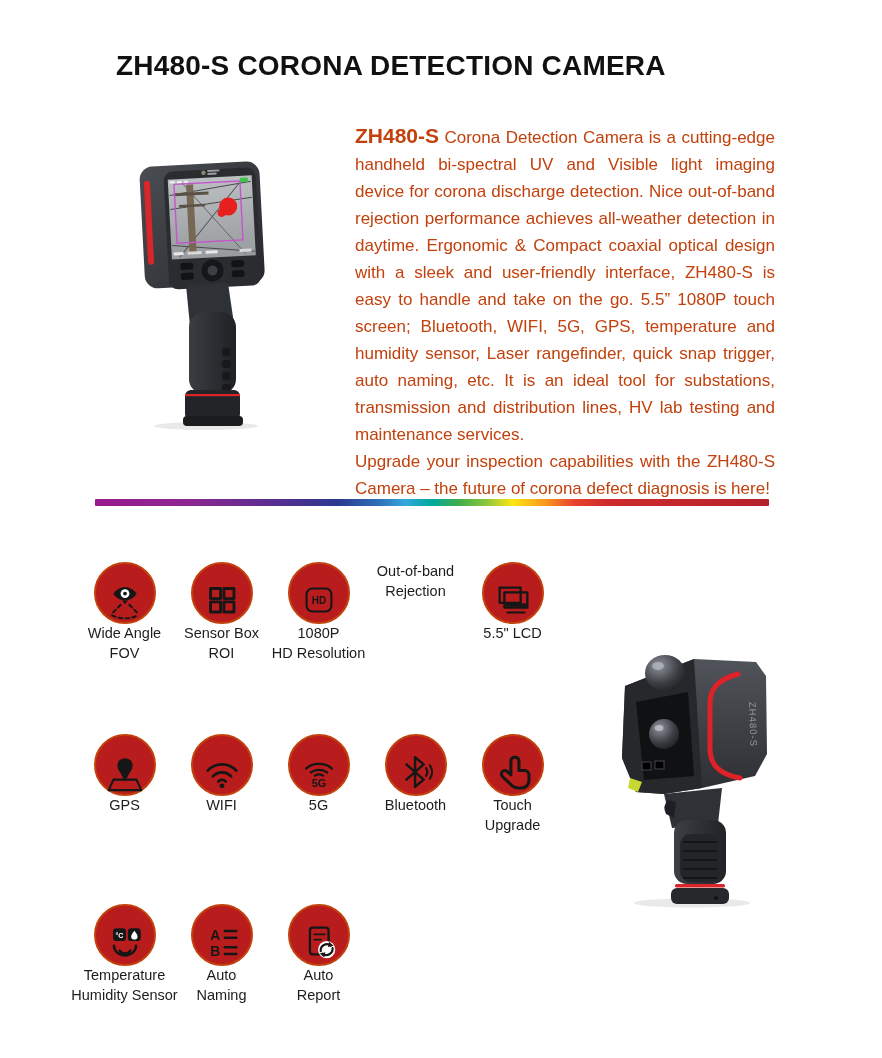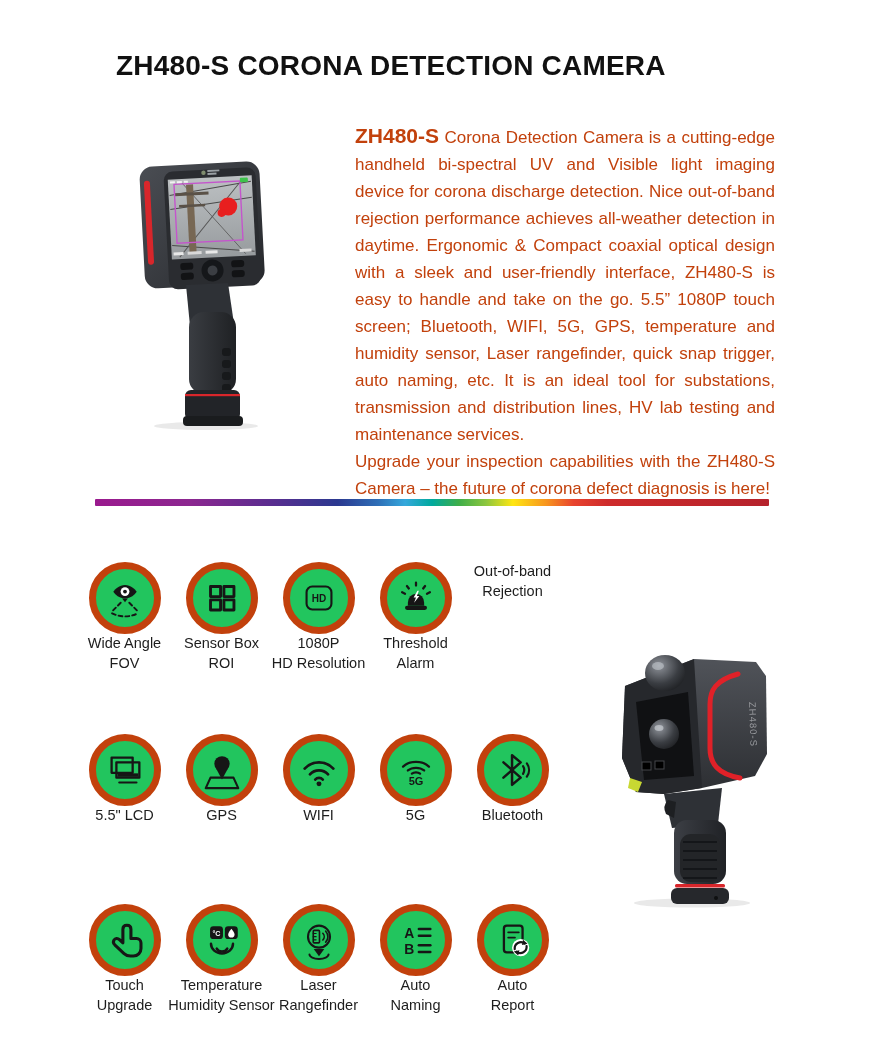--- a/index.html
+++ b/index.html
@@ -15,22 +15,22 @@
   .intro .tagline{display:block}
 
   .rainbow{position:absolute;left:95px;top:499px;width:674px;height:7px;border-radius:1px;
     background:linear-gradient(90deg,#9a1a8e 0%,#8c2790 14%,#5b2d90 26%,#2b3990 36%,
       #2e6fb7 42%,#35a8dc 46%,#00a99d 50%,#3fae49 54%,#8cc63f 58%,#ffe612 62%,
       #f7941e 67%,#e8432e 71%,#ce2b2b 76%,#b5222c 100%)}
 
   .features{position:absolute;left:76px;top:562px;display:grid;
             grid-template-columns:repeat(5,97px);grid-template-rows:172px 170px auto}
   .feature{display:flex;flex-direction:column;align-items:center}
-  .fcircle{width:58px;height:58px;border:7px solid #c2410c;border-radius:50%;background:#22c55e;
-           display:flex;align-items:center;justify-content:center;box-sizing:content-box}
+  .fcircle{width:58px;height:58px;border:2px solid #c2410c;border-radius:50%;background:#b91c1c;
+           display:flex;align-items:flex-end;justify-content:center;box-sizing:content-box}
   .flabel{font-size:14.5px;line-height:19.5px;color:#1d1d1d;text-align:center;
           white-space:nowrap}
   .flabel span{display:block}
   .ic{stroke:#161616;fill:none;stroke-linecap:round;stroke-linejoin:round}
   .ict{font-family:"Liberation Sans",sans-serif;font-weight:700;fill:#161616;stroke:none}
 
   .device{position:absolute}
   .device-left{left:126px;top:152px}
   .device-right{left:576px;top:646px}
 </style>
@@ -158,40 +158,20 @@
           <rect class="ic" x="10" y="11" width="26" height="24" rx="6" stroke-width="2.2"></rect>
           <text class="ict" x="23" y="27.5" font-size="10.5" text-anchor="middle">HD</text>
         </svg>
       </div>
       <div class="flabel">
           <span>1080P</span>
           <span>HD Resolution</span>
         </div>
     </div>
 
-    <div class="feature">
-      <div class="fcircle">
-        <svg width="44" height="44" viewBox="0 0 46 46">
-          <path d="M14.5,28 a8.5,9.5 0 0 1 17,0 l0,3 l-17,0 z" fill="#161616"></path>
-          <rect x="11.5" y="31" width="23" height="4.5" rx="2.2" fill="#161616"></rect>
-          <polygon points="24.5,15.5 20.5,22.5 23,22.5 21,28 26.5,20.8 24,20.8 26,15.5" fill="#fff"></polygon>
-          <g class="ic" stroke-width="2.4">
-            <line x1="23" y1="7" x2="23" y2="10"></line>
-            <line x1="13.5" y1="10.5" x2="15.5" y2="13"></line>
-            <line x1="32.5" y1="10.5" x2="30.5" y2="13"></line>
-            <line x1="8.5" y1="17" x2="11.5" y2="18.5"></line>
-            <line x1="37.5" y1="17" x2="34.5" y2="18.5"></line>
-          </g>
-        </svg>
-      </div>
-      <div class="flabel">
-          <span>Threshold</span>
-          <span>Alarm</span>
-        </div>
-    </div>
 
     <div class="feature">
       <div class="flabel">
           <span>Out-of-band</span>
           <span>Rejection</span>
         </div>
     </div>
 
     <div class="feature">
       <div class="fcircle">
@@ -292,39 +272,20 @@
           <path class="ic" d="M11.5,27 a11.5,10 0 0 0 23,0" stroke-width="2.6"></path>
           <path class="ic" d="M17.5,32 a6,5 0 0 0 11,0" stroke-width="2.6"></path>
         </svg>
       </div>
       <div class="flabel">
           <span>Temperature</span>
           <span>Humidity Sensor</span>
         </div>
     </div>
 
-    <div class="feature">
-      <div class="fcircle">
-        <svg width="44" height="44" viewBox="0 0 46 46">
-          <circle class="ic" cx="23" cy="19.5" r="11.5" stroke-width="2.2"></circle>
-          <rect class="ic" x="17" y="13" width="6.5" height="13" rx="1" stroke-width="1.7"></rect>
-          <line class="ic" x1="17" y1="16.2" x2="20" y2="16.2" stroke-width="1.2"></line>
-          <line class="ic" x1="17" y1="19.5" x2="20" y2="19.5" stroke-width="1.2"></line>
-          <line class="ic" x1="17" y1="22.8" x2="20" y2="22.8" stroke-width="1.2"></line>
-          <path class="ic" d="M27,16 a5,5 0 0 1 0,7" stroke-width="1.7"></path>
-          <path class="ic" d="M30,13.8 a8.3,8.3 0 0 1 0,11.4" stroke-width="1.7"></path>
-          <path class="ic" d="M13,38 a10,4.8 0 0 0 20,0" stroke-width="2"></path>
-          <polygon points="17.5,32.5 28.5,32.5 23,40" fill="#161616"></polygon>
-        </svg>
-      </div>
-      <div class="flabel">
-          <span>Laser</span>
-          <span>Rangefinder</span>
-        </div>
-    </div>
 
     <div class="feature">
       <div class="fcircle">
         <svg width="44" height="44" viewBox="0 0 46 46">
           <text class="ict" x="16" y="21" font-size="14.5" text-anchor="middle">A</text>
           <text class="ict" x="16" y="38" font-size="14.5" text-anchor="middle">B</text>
           <g class="ic" stroke-width="2.6">
             <line x1="26" y1="11.5" x2="38" y2="11.5"></line>
               <line x1="26" y1="18.5" x2="38" y2="18.5"></line>
             <line x1="26" y1="28.5" x2="38" y2="28.5"></line>

